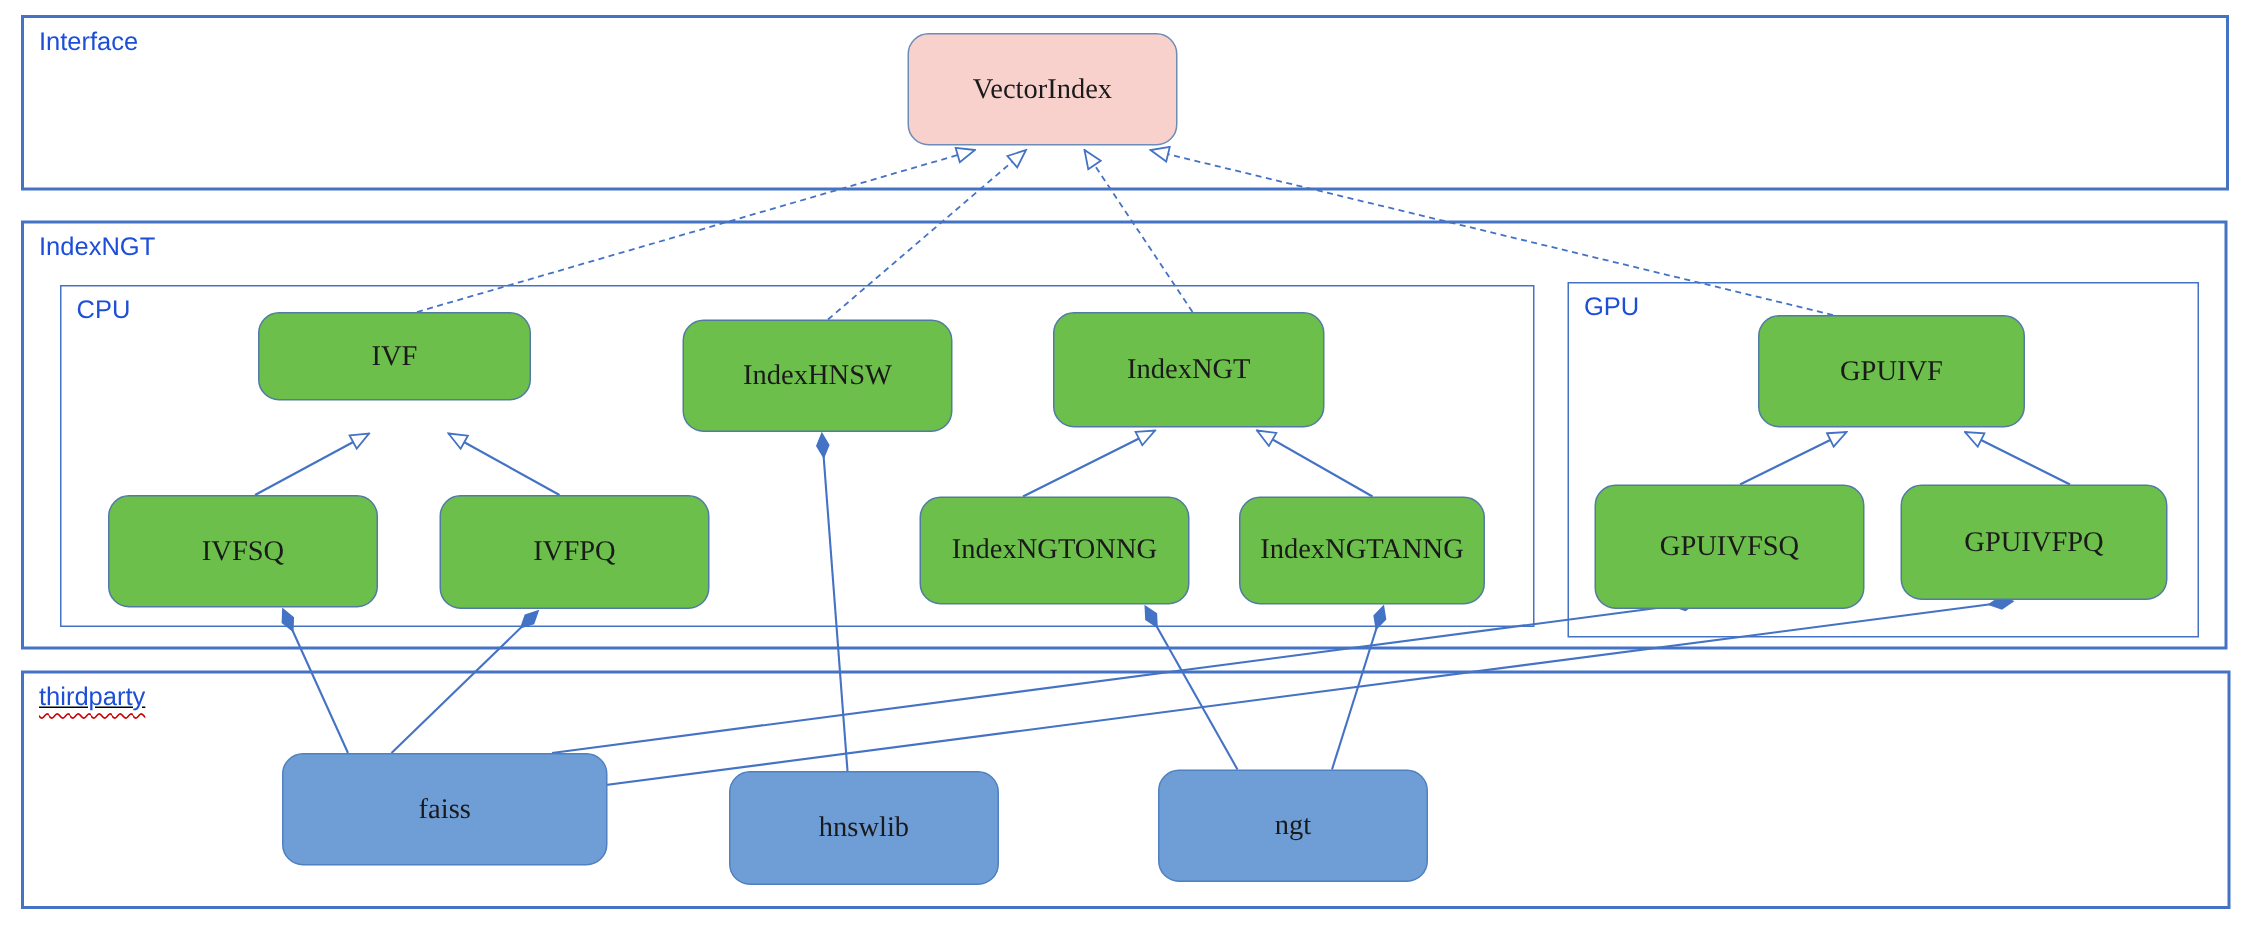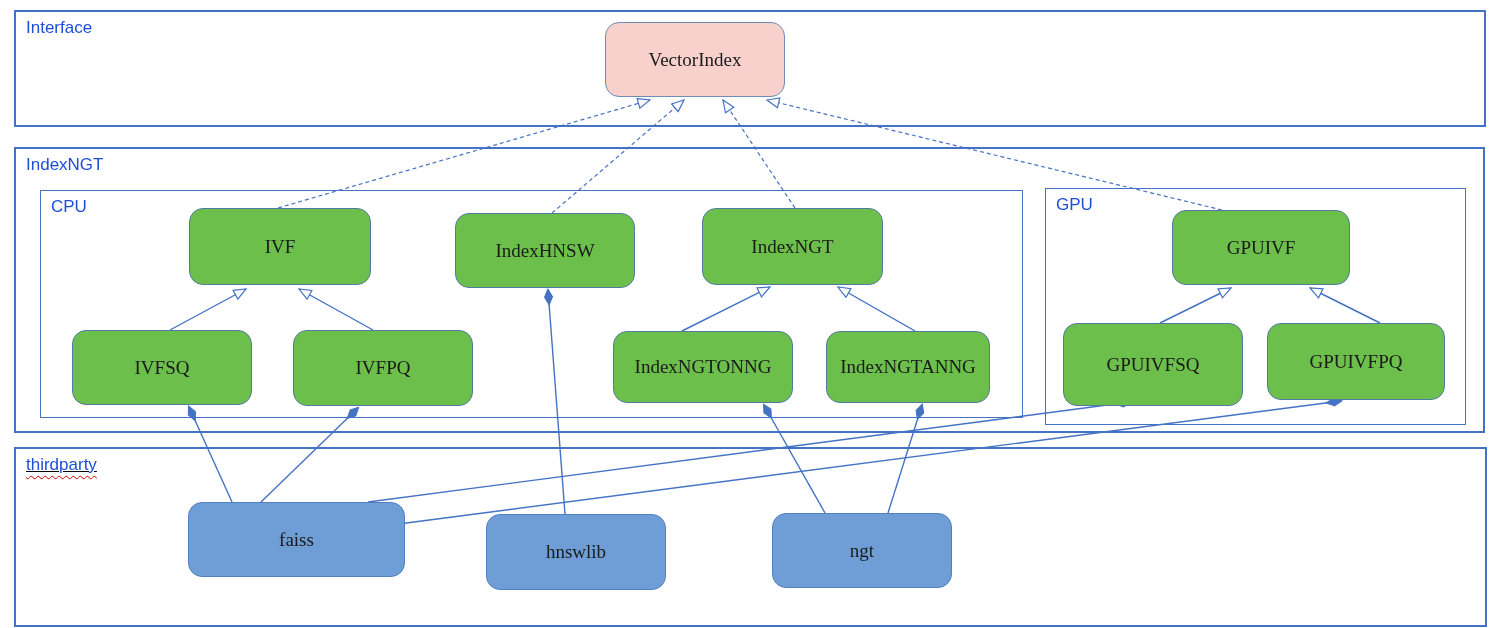--- a/index.html
+++ b/index.html
@@ -48,21 +48,21 @@
   </div>
 
   <div class="container inner" style="left:40px;top:190px;width:983px;height:228px">
     <div class="container-label">CPU</div>
   </div>
 
   <div class="container inner" style="left:1045px;top:188px;width:421px;height:237px">
     <div class="container-label">GPU</div>
   </div>
 
-  <div class="container" style="left:14px;top:447px;width:1473px;height:180px">
+  <div class="container" style="left:14px;top:447px;width:1473px;height:159px">
     <div class="container-label">
       <span class="underline"><span class="squiggle">thirdparty</span></span>
     </div>
   </div>
 
   <svg class="edges" width="1503" height="628" viewBox="0 0 1503 628">
     <defs>
       <marker id="tri" markerUnits="userSpaceOnUse" markerWidth="14" markerHeight="12" refX="13" refY="6" orient="auto">
         <path d="M1,1 L13,6 L1,11 Z"></path>
       </marker>
@@ -89,21 +89,21 @@
     <path class="edge" d="M825,513 L764,405" marker-end="url(#dia)"></path>
     <path class="edge" d="M888,513 L922,405" marker-end="url(#dia)"></path>
     <path class="edge" d="M368,502 L1130,402" marker-end="url(#dia)"></path>
     <path class="edge" d="M368,528 L1341,401" marker-end="url(#dia)"></path>
   </svg>
 
   <div class="node pink" style="left:605px;top:22px;width:180px;height:75px">
     <span>VectorIndex</span>
   </div>
 
-  <div class="node green" style="left:189px;top:208px;width:182px;height:77px">
+  <div class="node green" style="left:172px;top:208px;width:182px;height:59px">
     <span>IVF</span>
   </div>
   <div class="node green" style="left:455px;top:213px;width:180px;height:75px">
     <span>IndexHNSW</span>
   </div>
   <div class="node green" style="left:702px;top:208px;width:181px;height:77px">
     <span>IndexNGT</span>
   </div>
   <div class="node green" style="left:1172px;top:210px;width:178px;height:75px">
     <span>GPUIVF</span>

